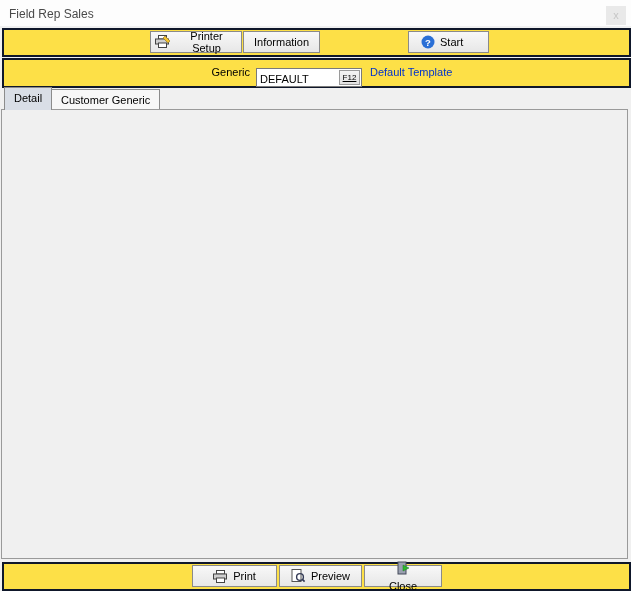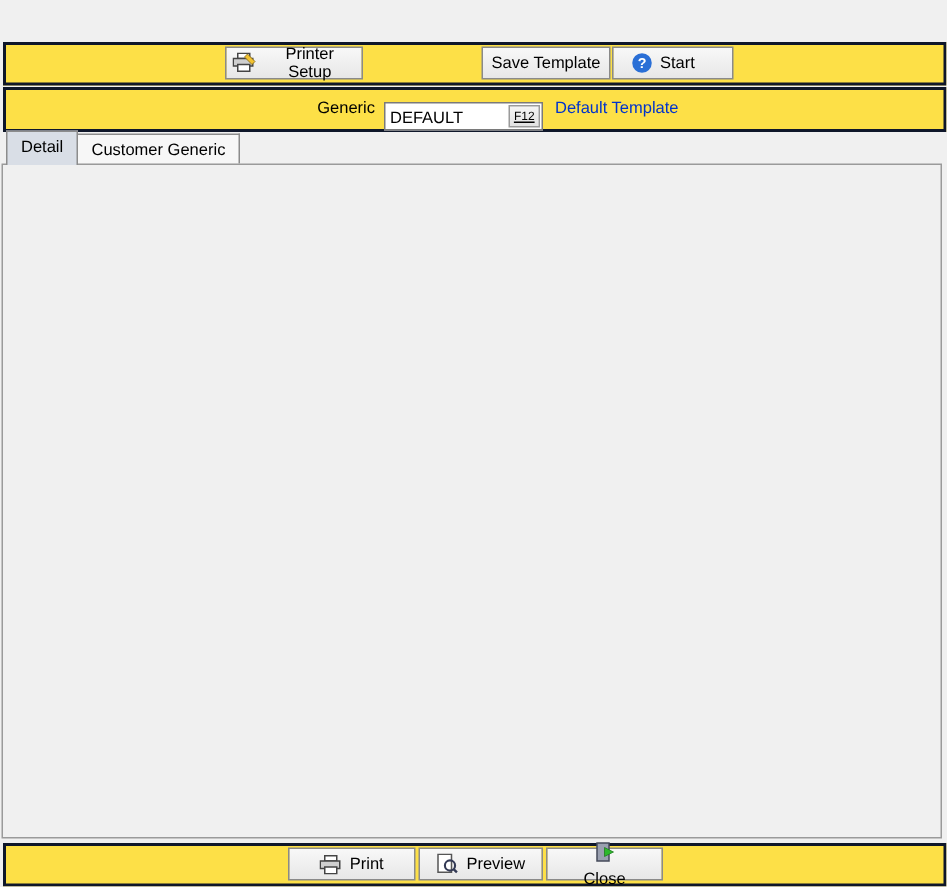--- a/index.html
+++ b/index.html
@@ -77,35 +77,39 @@
   .vs-btn{position:absolute;left:0;width:16px;height:17px;text-align:center;font-size:6px;color:#505050;line-height:17px;cursor:default;}
   .vs-up{top:0;}
   .vs-down{bottom:0;}
   .vs-thumb{position:absolute;left:1px;top:24px;width:14px;height:48px;background:#cdcdcd;cursor:default;}
 </style>
 </head>
 <body>
 
 <div class="window">
 
+  <div class="titlebar">
+    <span class="title">Field Rep Sales</span>
+    <div class="close-btn">x</div>
+  </div>
 
   <div class="panel panel-toolbar">
     <button class="btn" style="left:146px;top:1px;width:92px;">
       <span class="icon">
         <svg width="16" height="14" viewBox="0 0 16 14">
           <rect x="3.5" y="0.5" width="8" height="3.5" fill="#fff" stroke="#444"></rect>
           <rect x="0.5" y="4" width="13" height="5" fill="#cfcfcf" stroke="#444"></rect>
           <rect x="3.5" y="8" width="8" height="4.5" fill="#fff" stroke="#444"></rect>
           <polygon points="10,1 15,6 13,8 8,3" fill="#f2c230" stroke="#8a6d1d" stroke-width="0.6"></polygon>
         </svg>
       </span>
       <span>Printer Setup</span>
     </button>
-    <button class="btn" style="left:317px;top:1px;width:86px;">
-      <span>Save Template</span>
+    <button class="btn" style="left:239px;top:1px;width:77px;">
+      <span>Information</span>
     </button>
     <button class="btn" style="left:404px;top:1px;width:81px;justify-content:flex-start;padding-left:12px;">
       <span class="icon">
         <svg width="14" height="14" viewBox="0 0 14 14">
           <circle cx="7" cy="7" r="6.5" fill="#2a6fd6"></circle>
           <text x="7" y="10.5" font-size="9.5" fill="#fff" text-anchor="middle" font-weight="bold" font-family="Liberation Sans,sans-serif">?</text>
         </svg>
       </span>
       <span>Start</span>
     </button>

